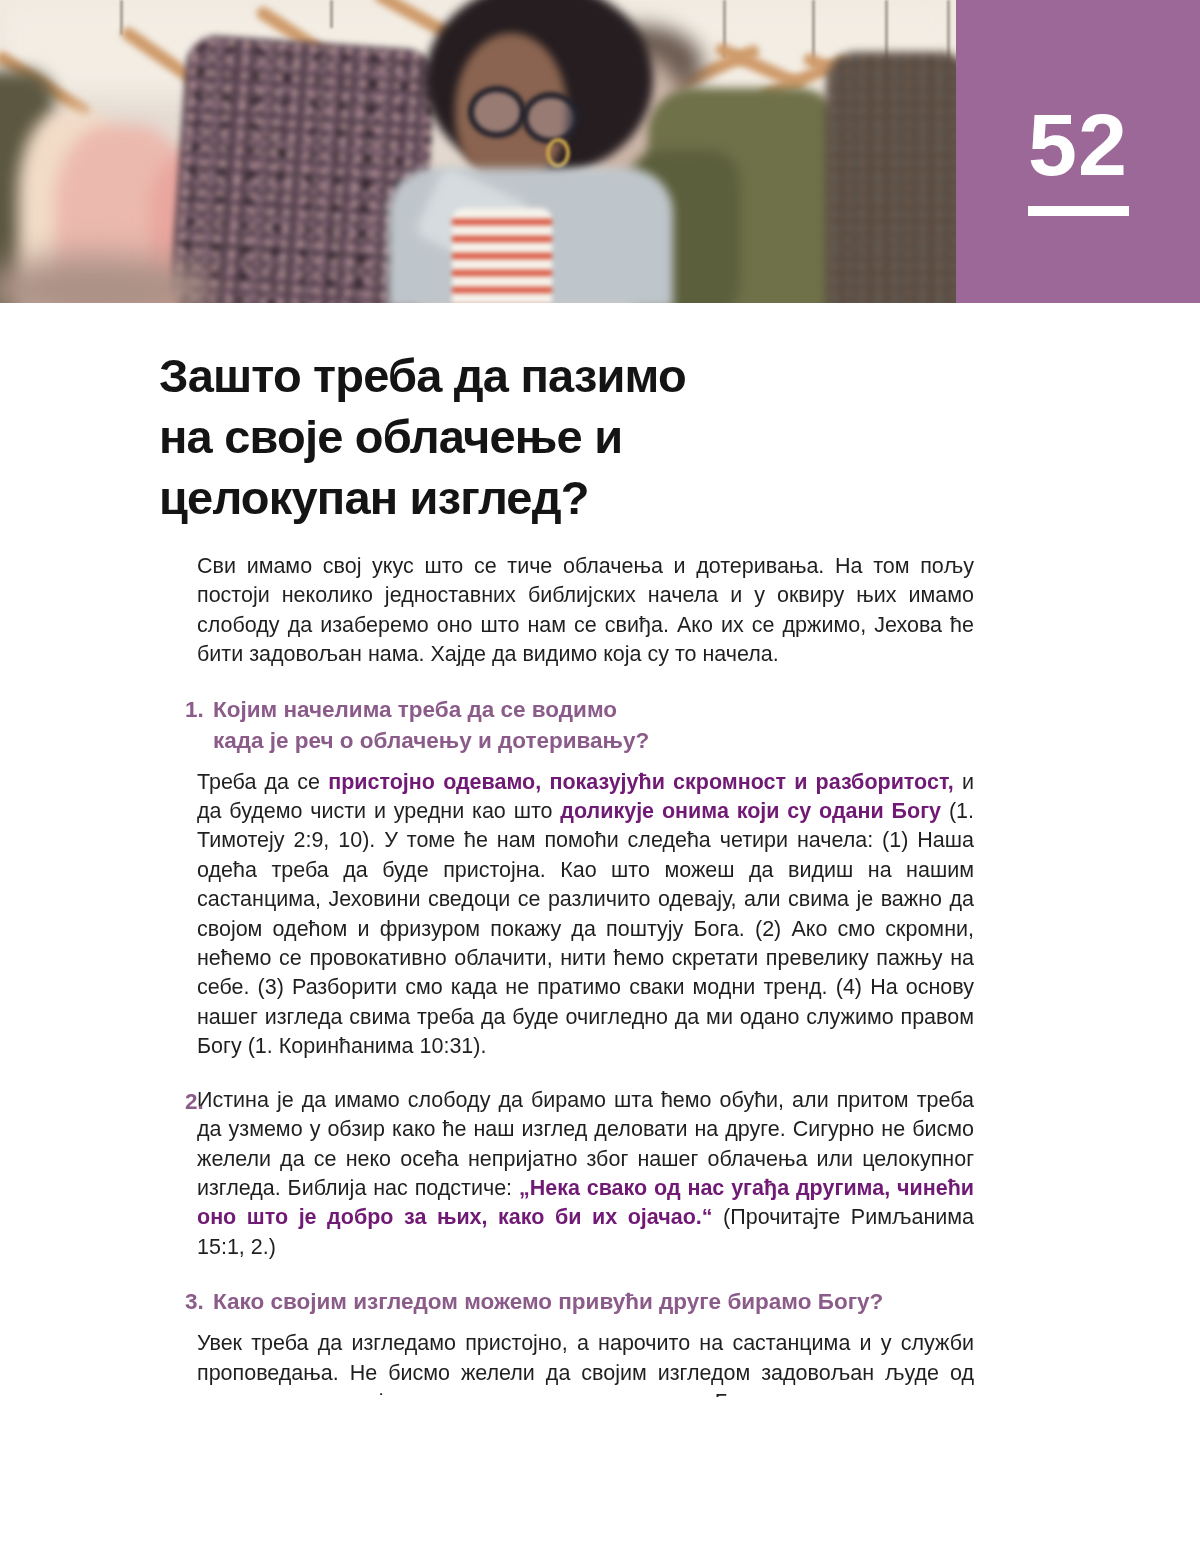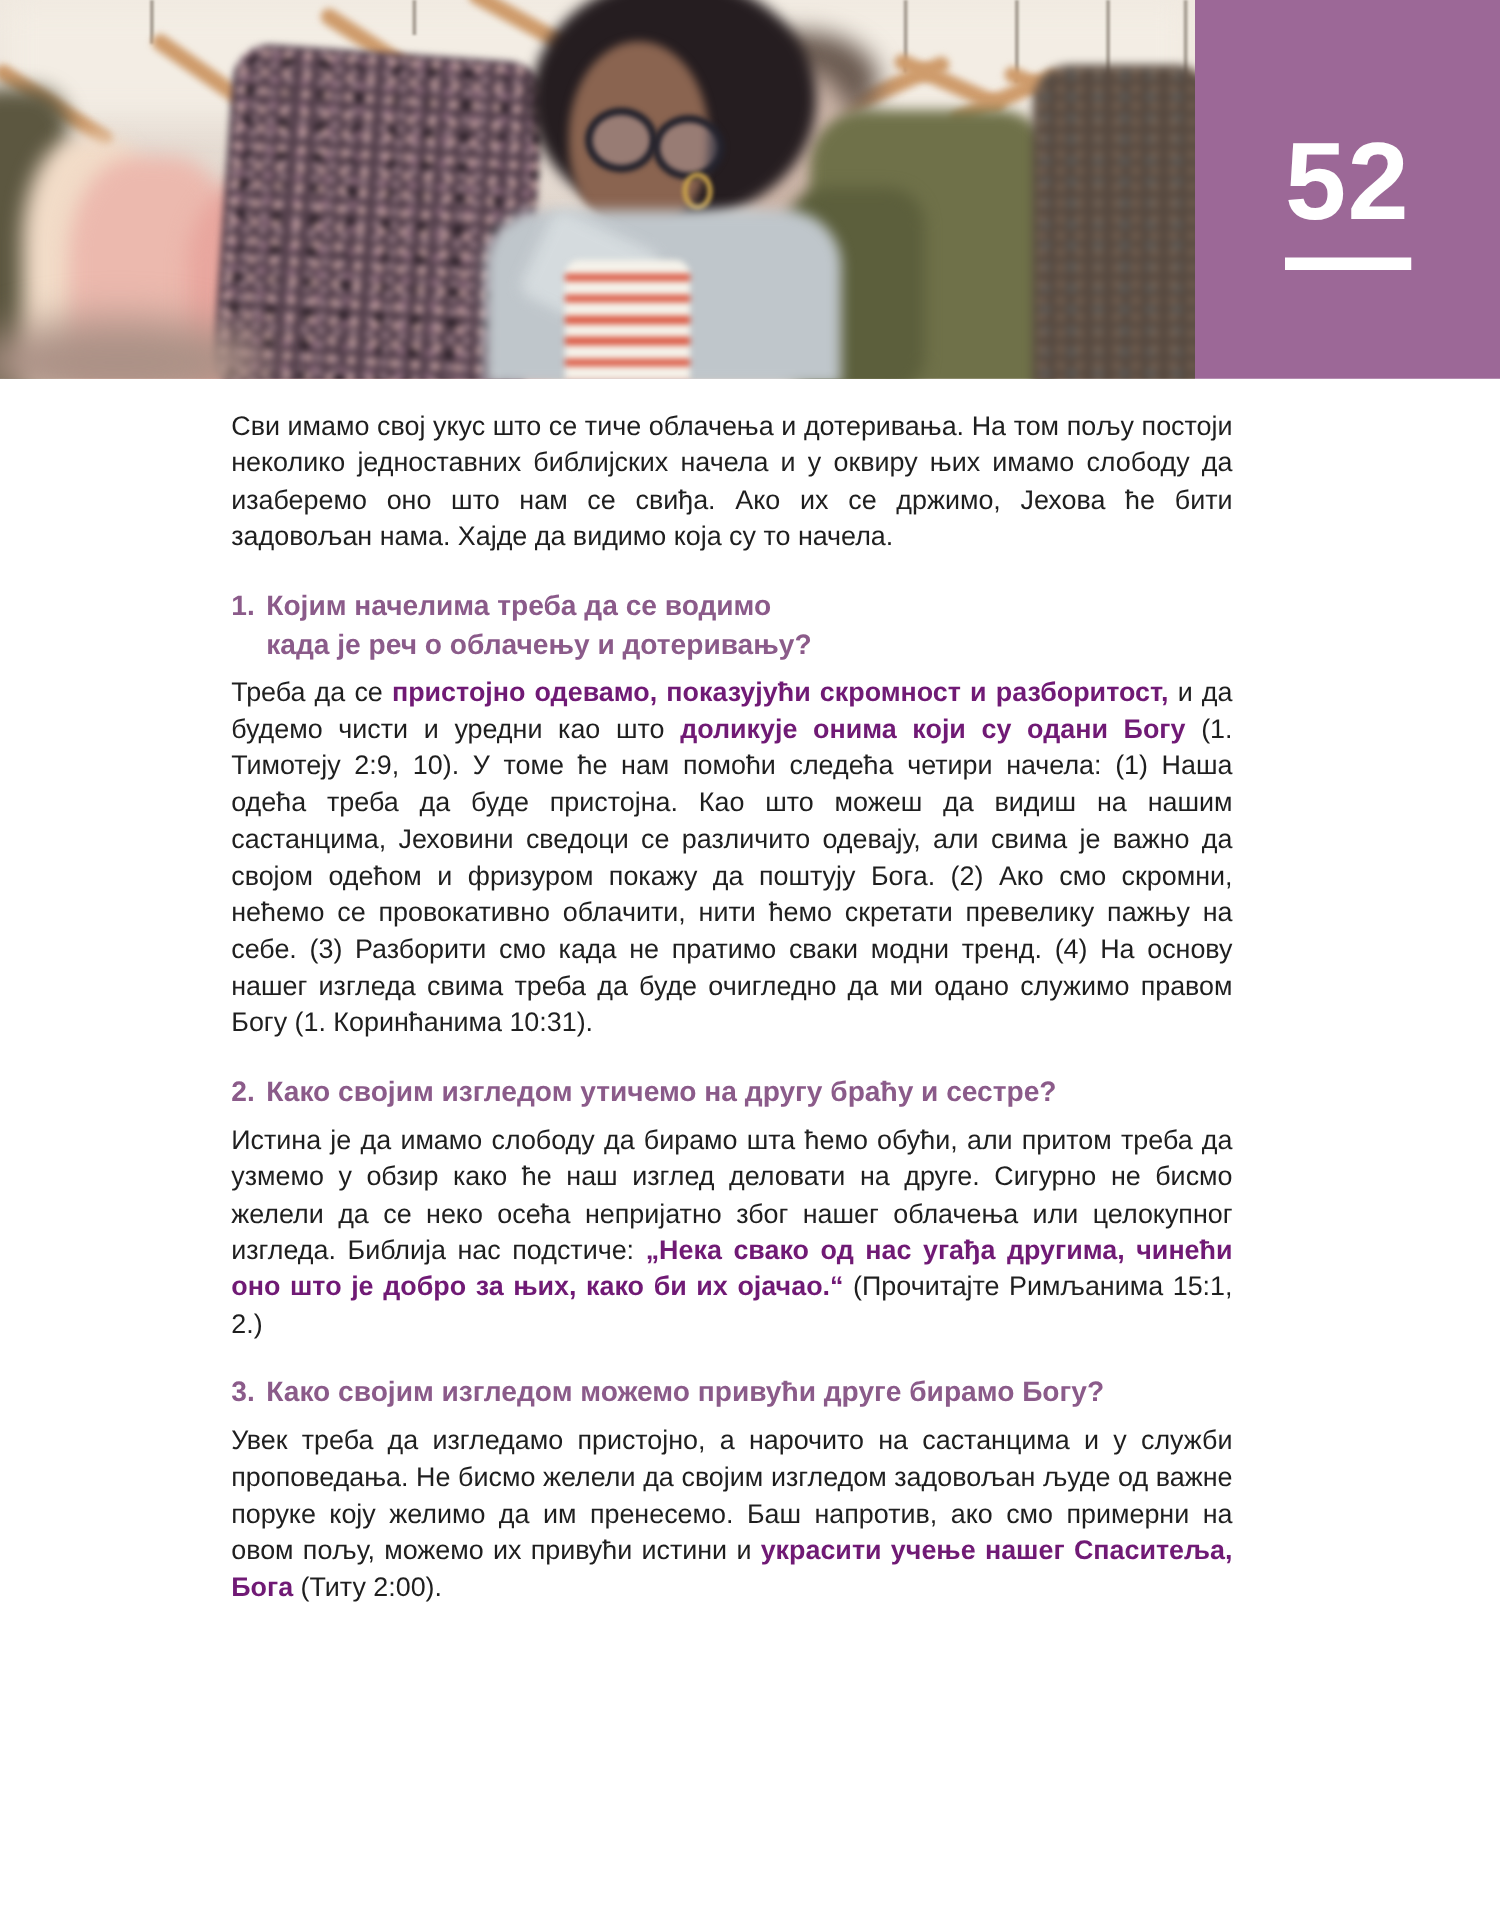--- a/index.html
+++ b/index.html
@@ -94,21 +94,21 @@
   
   .article{padding:0 214px 0 185px;}
   .title{
     margin:42px 0 0 -26px;
     font-size:47px;line-height:61px;font-weight:700;
     letter-spacing:-0.8px;color:#141414;
     white-space:pre-line;
   }
   .body-col{margin-top:24px;}
   .para{
-    margin:0;
+    margin:12px;
     font-size:21.5px;line-height:29.4px;
     text-align:justify;
     color:var(--text);
   }
   .para b{font-weight:700;color:#701a75;}
   .question{
     position:relative;
     margin:24px 0 9px 0;
     padding-left:28px;
     color:var(--qcolor);
@@ -162,25 +162,28 @@
       <div class="b-stripes"></div>
       <div class="b-shadowBL"></div>
     </div>
     <div class="lesson-number-block">
       <div class="lesson-number">52</div>
       <div class="lesson-number-underline"></div>
     </div>
   </header>
 
   <main class="article">
+    <h1 class="title">Зашто треба да пазимо
+на своје облачење и
+целокупан изглед?</h1>
     <div class="body-col">
         <p class="para"><span>Сви имамо свој укус што се тиче облачења и дотеривања. На том пољу постоји неколико једноставних библијских начела и у оквиру њих имамо слободу да изаберемо оно што нам се свиђа. Ако их се држимо, Јехова ће бити задовољан нама. Хајде да видимо која су то начела.</span></p>
         <div class="question"><span class="qnum">1.</span><span class="qtext">Којим начелима треба да се водимо
 када је реч о облачењу и дотеривању?</span></div>
         <p class="para"><span>Треба да се </span><b>пристојно одевамо, показујући скромност и разборитост,</b><span> и да будемо чисти и уредни као што </span><b>доликује онима који су одани Богу</b><span> (1. Тимотеју 2:9, 10). У томе ће нам помоћи следећа четири начела: (1) Наша одећа треба да буде пристојна. Као што можеш да видиш на нашим састанцима, Јеховини сведоци се различито одевају, али свима је важно да својом одећом и фризуром покажу да поштују Бога. (2) Ако смо скромни, нећемо се провокативно облачити, нити ћемо скретати превелику пажњу на себе. (3) Разборити смо када не пратимо сваки модни тренд. (4) На основу нашег изгледа свима треба да буде очигледно да ми одано служимо правом Богу (1. Коринћанима 10:31).</span></p>
-        <div class="question"><span class="qnum">2.</span><span class="qtext">Како својим изгледом утичемо на другу браћу и сестре?</span></div>
+        <div class="question"><span class="qnum">2.</span></div>
         <p class="para"><span>Истина је да имамо слободу да бирамо шта ћемо обући, али притом треба да узмемо у обзир како ће наш изглед деловати на друге. Сигурно не бисмо желели да се неко осећа непријатно због нашег облачења или целокупног изгледа. Библија нас подстиче: </span><b>„Нека свако од нас угађа другима, чинећи оно што је добро за њих, како би их ојачао.“</b><span> (Прочитајте Римљанима 15:1, 2.)</span></p>
         <div class="question"><span class="qnum">3.</span><span class="qtext">Како својим изгледом можемо привући друге бирамо Богу?</span></div>
         <p class="para"><span>Увек треба да изгледамо пристојно, а нарочито на састанцима и у служби проповедања. Не бисмо желели да својим изгледом задовољан људе од важне поруке коју желимо да им пренесемо. Баш напротив, ако смо примерни на овом пољу, можемо их привући истини и </span><b>украсити учење нашег Спаситеља, Бога</b><span> (Титу 2:00).</span></p>
       </div>
   </main>
 
 </div>
 
 </body></html>

